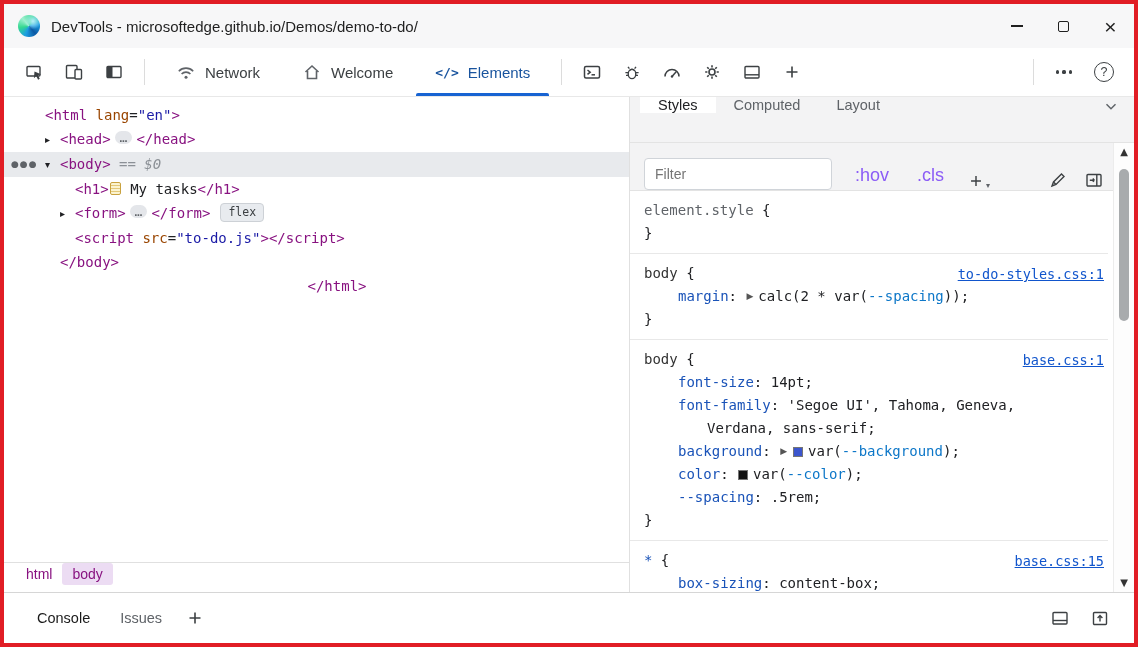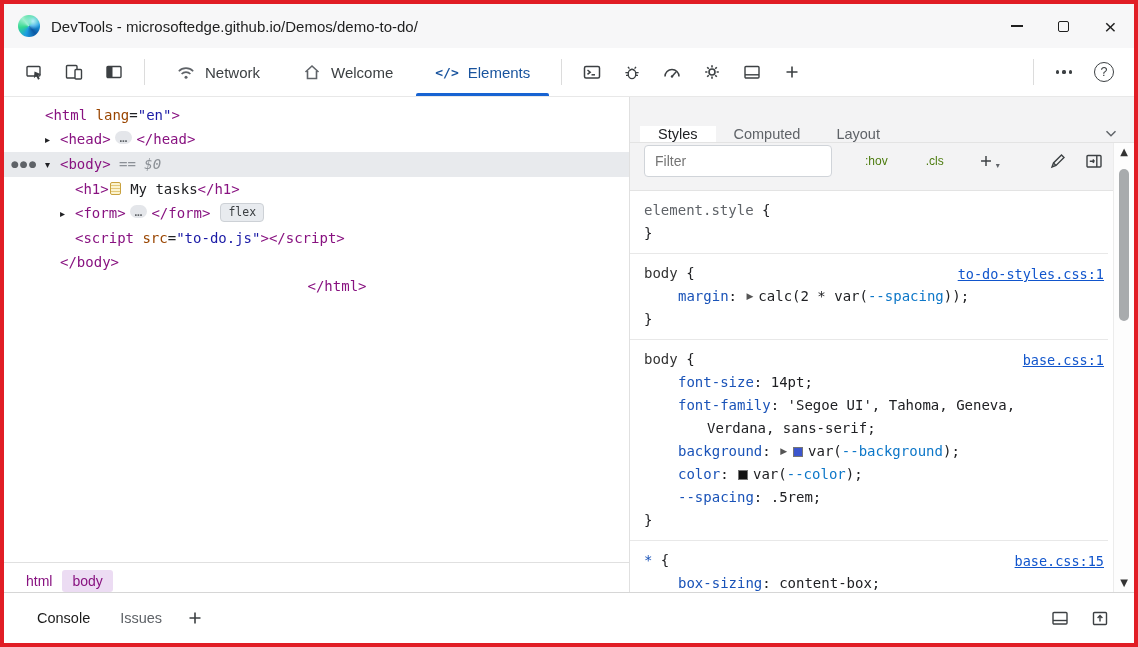--- a/index.html
+++ b/index.html
@@ -45,33 +45,33 @@
   .tok-doc{color:#444}
   .tok-tag{color:#881280}
   .tok-attr{color:#994500}
   .tok-str{color:#1a1aa6}
   .tok-txt{color:#202124}
   .tok-dim{color:#8b9096;font-style:italic}
   .tok-pill{display:inline-block;background:#e4e6ea;color:#5f6368;border-radius:8px;padding:0 5px;font-size:13px;line-height:13px;margin:0 4px;vertical-align:2px}
   .tok-badge{display:inline-block;background:#e8ebef;border:1px solid #cdd1d6;color:#3c4043;border-radius:4px;padding:0 7px;font-size:11.5px;line-height:17px;margin-left:10px;vertical-align:2px}
   .tok-memo{display:inline-block;width:11px;height:13px;border:1px solid #c9a23f;border-radius:2px;margin:0 1px;vertical-align:-1px;
     background:repeating-linear-gradient(#fbf3d0 0 2px,#e3c878 2px 3px)}
-  .breadcrumb{height:30px;border-top:1px solid #e0e0e0;display:flex;align-items:flex-end;padding-left:12px;font-size:14px;flex:0 0 auto;background:#fff}
+  .breadcrumb{height:30px;border-top:1px solid #e0e0e0;display:flex;align-items:flex-start;padding-left:12px;font-size:14px;flex:0 0 auto;background:#fff}
   .crumb{padding:3px 10px;color:#881280;border-radius:3px;cursor:default}
   .crumb.selected{background:#ecdcf3}
 
   
   .styles-pane{flex:1;display:flex;flex-direction:column;position:relative;min-width:0}
-  .styles-tabs{height:46px;background:#f3f3f4;display:flex;align-items:flex-end;padding-left:10px;border-bottom:1px solid #e3e3e3;flex:0 0 auto}
+  .styles-tabs{height:46px;background:#f3f3f4;display:flex;align-items:flex-start;padding-left:10px;border-bottom:1px solid #e3e3e3;flex:0 0 auto}
   .stab{display:flex;align-items:center;padding:0 18px;font-size:14.5px;color:#5f6368;cursor:default}
   .stab.active{background:#fff;color:#202124}
   .chev{margin-left:auto;display:flex;align-items:center;padding-right:14px;color:#5f6368}
-  .styles-toolbar{height:48px;background:#f3f3f4;display:flex;align-items:center;padding:0 30px 12px 14px;gap:28px;border-bottom:1px solid #e3e3e3;flex:0 0 auto}
+  .styles-toolbar{height:48px;background:#f3f3f4;display:flex;align-items:flex-end;padding:0 30px 0 14px;gap:18px;border-bottom:1px solid #e3e3e3;flex:0 0 auto}
   .filter-input{width:188px;height:32px;border:1px solid #d0d4d9;border-radius:4px;padding:0 10px;font-size:14px;color:#202124;background:#fff;outline:none;font-family:inherit;flex:0 0 auto}
-  .sbtn{font-size:12px;color:#4d7c0f;padding:4px 5px;cursor:default;flex:0 0 auto}
+  .sbtn{font-size:18px;color:#8b5cf6;padding:4px 5px;cursor:default;flex:0 0 auto}
   .plusbtn{display:flex;align-items:flex-end;color:#3c4043;flex:0 0 auto}
   .caret-down{font-size:8px;margin-left:1px;color:#5f6368;font-family:"DejaVu Sans",sans-serif}
   .sicons{margin-left:auto;display:flex;gap:16px;color:#3c4043}
   .rules{flex:1;overflow:hidden;background:#fff;font-family:"DejaVu Sans Mono",monospace;font-size:14px;padding-right:26px}
   .css-rule{border-bottom:1px solid #e8e8e8;padding:8px 0}
   .css-line{line-height:23px;white-space:pre;position:relative}
   .css-link{position:absolute;right:4px;top:1px;color:#1155cc;text-decoration:underline;font-size:13.5px;cursor:pointer}
   .tok-sel{color:#333}
   .tok-gray{color:#5f6368}
   .tok-prop{color:#1a53b8}

